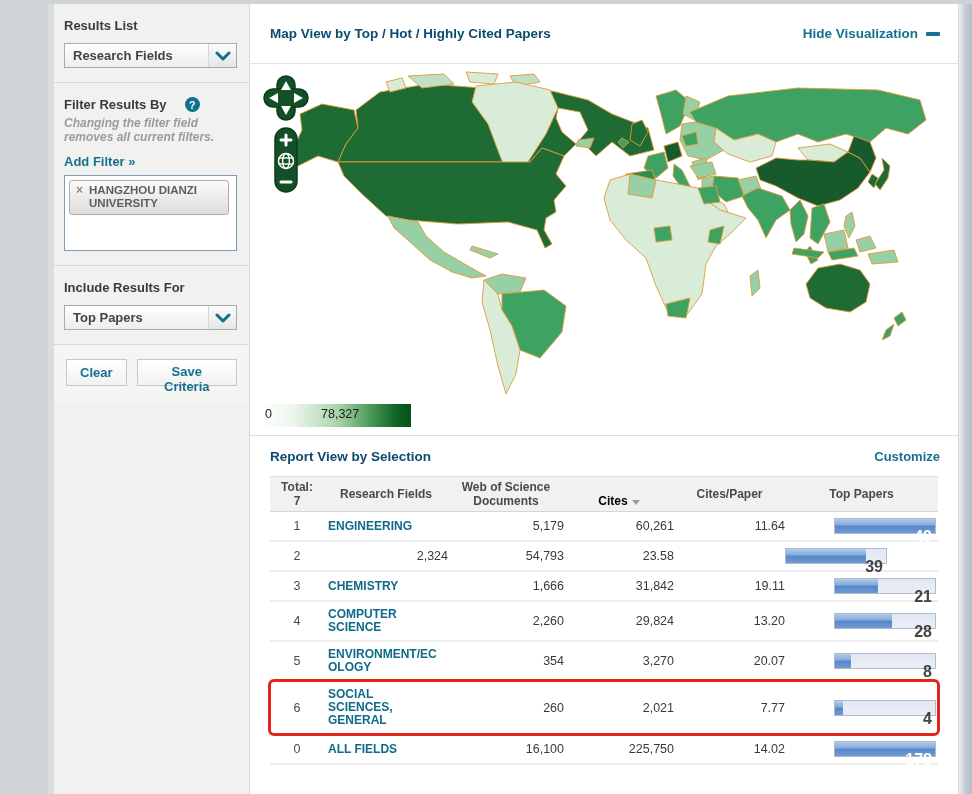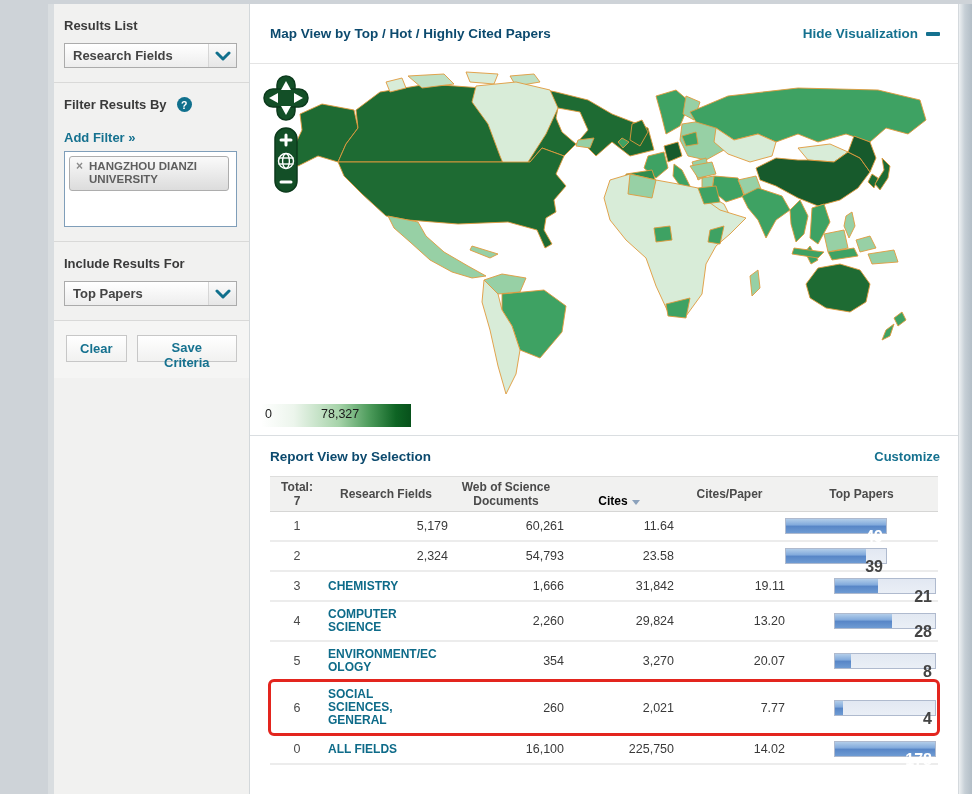--- a/index.html
+++ b/index.html
@@ -11,21 +11,21 @@
   
   .sidebar { width:246px; background:#F1F1F0; border-left:6px solid #D9DDE0; }
   .sb-sec { padding:14px 12px 14px 10px; border-bottom:1px solid #D9D9D8; }
   .sb-title { font-size:13px; font-weight:bold; color:#3A3A3A; margin-bottom:10px; }
   .selectbox { display:flex; align-items:center; height:25px; background:linear-gradient(#FFFFFF,#EDEDED);
                border:1px solid #ABABAB; cursor:pointer; }
   .selectbox .sel-label { flex:1; font-size:13px; font-weight:bold; color:#444; padding-left:8px;
                           white-space:nowrap; overflow:hidden; }
   .selectbox .sel-caret { width:28px; height:100%; display:flex; align-items:center; justify-content:center;
                           border-left:1px solid #D6D6D6; background:linear-gradient(#FBFBFB,#E6E6E6); }
-  .filter-head { display:flex; align-items:center; gap:10px; margin-bottom:16px; }
+  .filter-head { display:flex; align-items:center; gap:18px; margin-bottom:4px; }
   .filter-head .sb-title { margin-bottom:0; }
   .help-ic { width:15px; height:15px; border-radius:50%; background:#10708D; color:#fff; font-size:10.5px;
              font-weight:bold; display:flex; align-items:center; justify-content:center; cursor:pointer; }
   .filter-note { font-size:12px; font-style:italic; color:#9B9B9B; line-height:14px; margin-bottom:8px; font-weight:bold;}
   .add-filter { font-size:13px; font-weight:bold; color:#15718F; text-decoration:none; display:inline-block; margin-bottom:6px; cursor:pointer;}
   .filter-box { background:#fff; border:1px solid #7F9EB9; height:76px; padding:4px; overflow:hidden; }
   .filter-tag { display:inline-flex; gap:6px; align-items:flex-start; background:linear-gradient(#FAFAFA,#DCDCDC);
                 border:1px solid #ADADAD; border-radius:3px; padding:3px 8px 4px 6px; max-width:160px; cursor:default;}
   .tag-x { color:#8B8B8B; font-size:12px; font-weight:bold; line-height:13px; cursor:pointer; }
   .tag-label { font-size:11.5px; font-weight:bold; color:#5E5E5E; line-height:13px; }
@@ -96,20 +96,21 @@
             </svg>
         </span>
       </div>
     </div>
 
     <div class="sb-sec">
       <div class="filter-head">
         <div class="sb-title">Filter Results By</div>
         <span class="help-ic">?</span>
       </div>
+      <div class="filter-note">Changing the filter field removes all current filters.</div>
       <a class="add-filter">Add Filter »</a>
       <div class="filter-box">
         <span class="filter-tag">
           <span class="tag-x">×</span>
           <span class="tag-label">HANGZHOU DIANZI UNIVERSITY</span>
         </span>
       </div>
     </div>
 
     <div class="sb-sec">
@@ -255,20 +256,21 @@
 Documents</div>
         <div class="th th-cites">
           <span>Cites</span><span class="sort-caret"></span>
         </div>
         <div class="th">Cites/Paper</div>
         <div class="th" style="grid-column:6/8">Top Papers</div>
       </div>
 
       <div class="t-grid t-row">
         <div class="td-rank">1</div>
+        <div class="td-field">ENGINEERING</div>
         <div class="td-num">5,179</div>
         <div class="td-num">60,261</div>
         <div class="td-num">11.64</div>
         <div></div>
         <div class="td-bar">
           <div class="bar">
             <div class="bar-fill" style="width: 100%;"></div>
             <span class="bar-val" style="color: rgb(255, 255, 255);">49</span>
           </div>
         </div>

